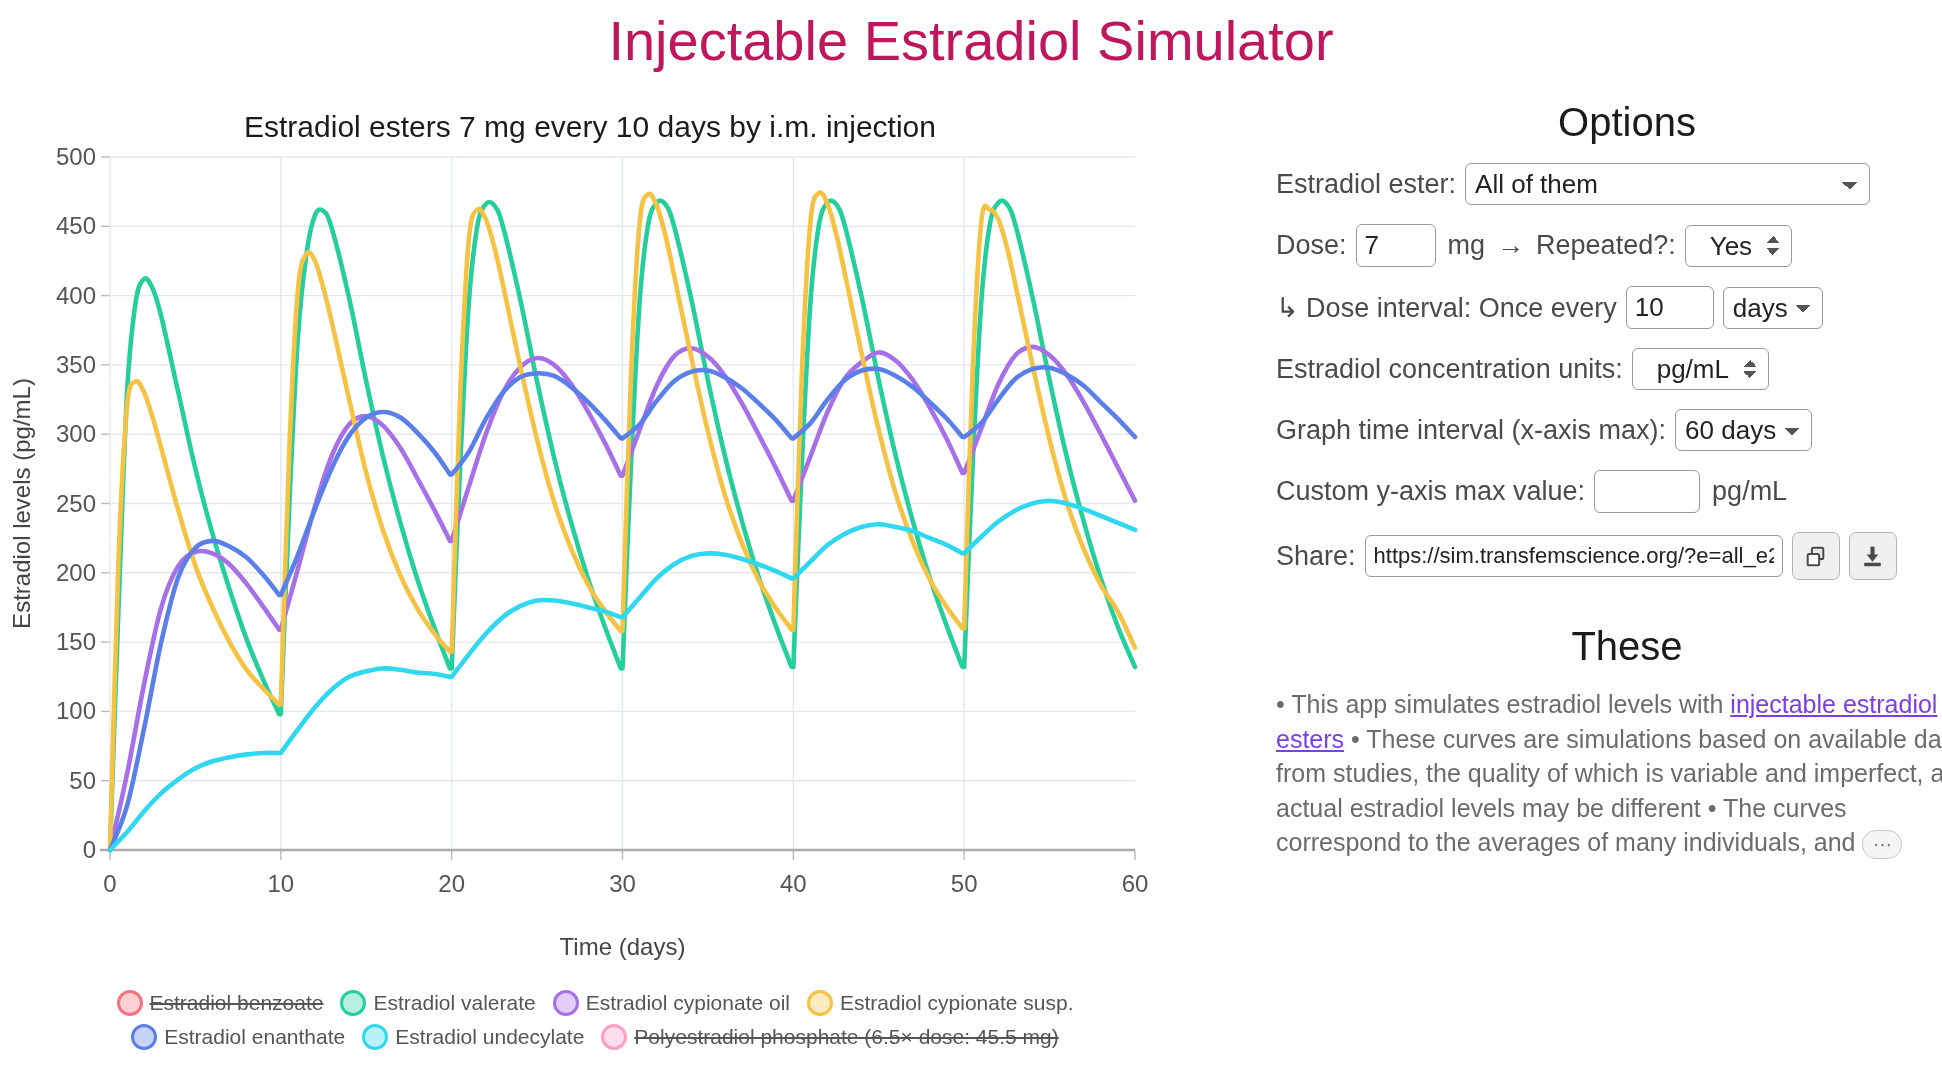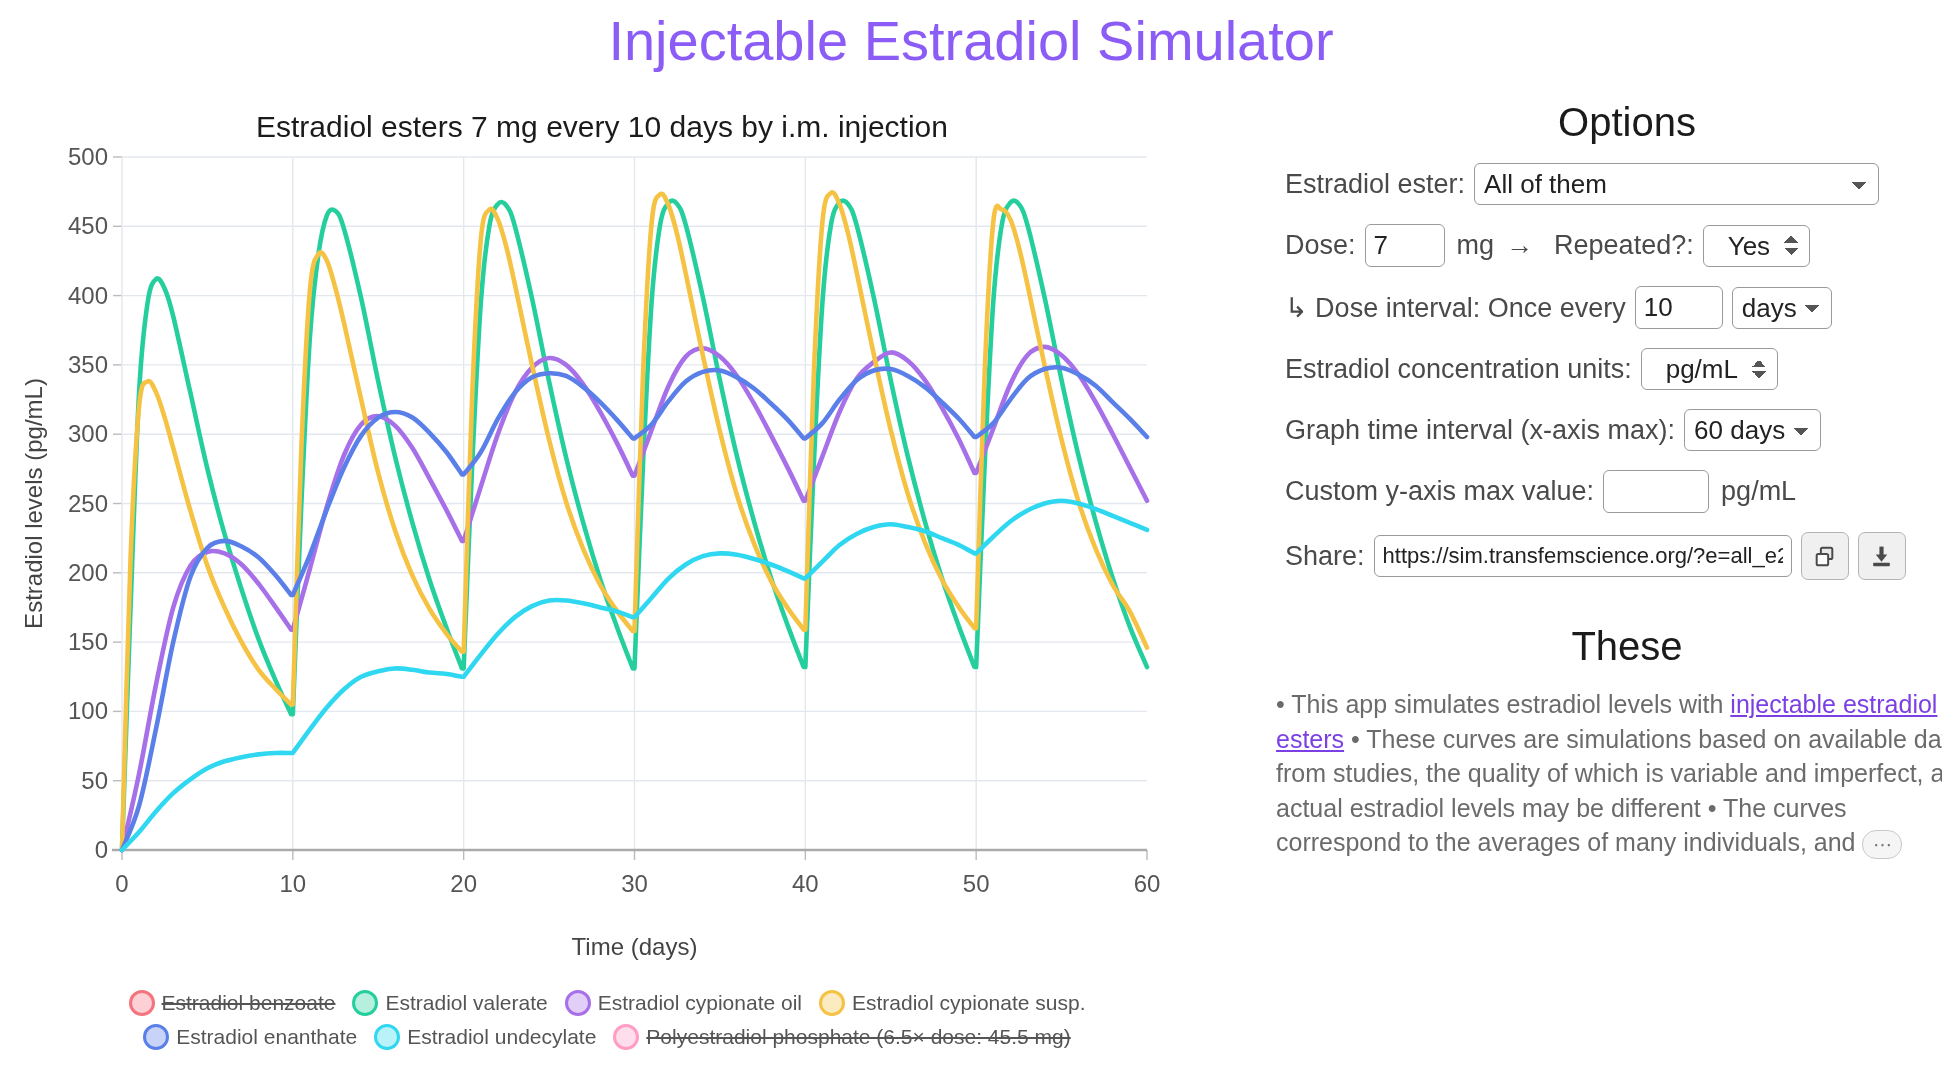--- a/index.html
+++ b/index.html
@@ -8,26 +8,26 @@
     background: #ffffff;
     font-family: "Liberation Sans", sans-serif;
     color: #222;
     overflow: hidden;
   }
   #app { position: relative; width: 1942px; height: 1085px; }
 
   .page-title {
     position: absolute; top: 8px; left: 0; width: 1942px;
     text-align: center;
-    font-size: 56px; font-weight: 400; color: #8b5cf6;
+    font-size: 56px; font-weight: 400; color: #be185d;
     letter-spacing: 0px;
   }
 
   
-  .chart-panel { position: absolute; left: 12px; top: 100px; width: 1180px; height: 985px; }
+  .chart-panel { position: absolute; left: 0px; top: 100px; width: 1180px; height: 985px; }
   .chart-title {
     position: absolute; left: 60px; top: 10px; width: 1060px;
     text-align: center; font-size: 30px; color: #1b1b1b;
   }
   .chart-svg-wrap { position: absolute; left: 0px; top: 45px; }
 
   .y-axis-label {
     font-size: 24px; fill: #444;
   }
   .x-axis-label { font-size: 24px; fill: #444; }
@@ -56,21 +56,21 @@
   .options-panel { position: absolute; left: 1276px; top: 100px; width: 702px; }
   .section-head {
     text-align: center; font-size: 40px; font-weight: 400;
     color: #1b1b1b; margin: 0 0 18px 0;
   }
   .opt-row {
     display: flex; align-items: center; flex-wrap: nowrap;
     font-size: 27px; color: #4a4a4a; margin-bottom: 19px;
     white-space: nowrap;
   }
-  .opt-label { margin-right: 9px; margin-left: 9px; }
+  .opt-label { margin-right: 9px; }
   .opt-suffix { margin-left: 12px; text-align: center; }
   select.sel {
     font-family: "Liberation Sans", sans-serif;
     font-size: 26px; color: #222;
     padding: 5px 34px 5px 9px;
     border: 1px solid #9a9a9a; border-radius: 6px;
     background: #fff; appearance: none; -webkit-appearance: none;
     background-image:
       linear-gradient(45deg, transparent 50%, #555 50%),
       linear-gradient(135deg, #555 50%, transparent 50%);

